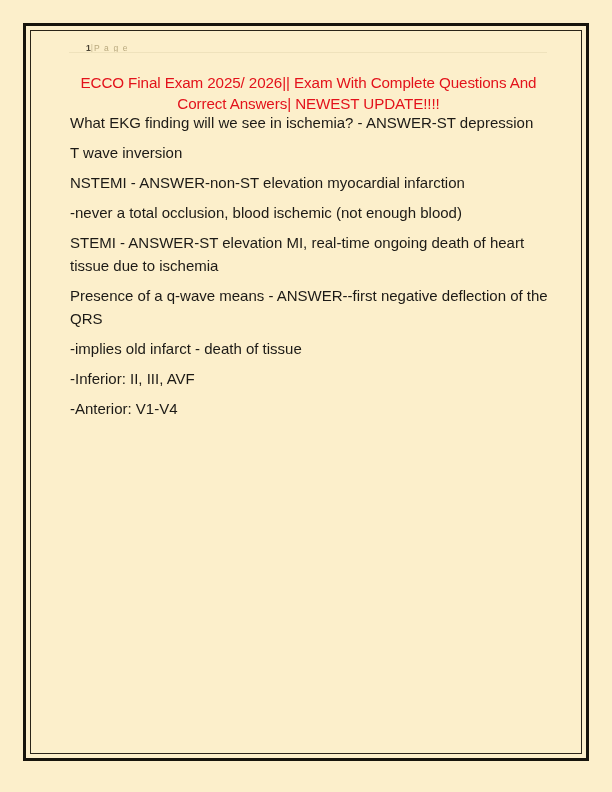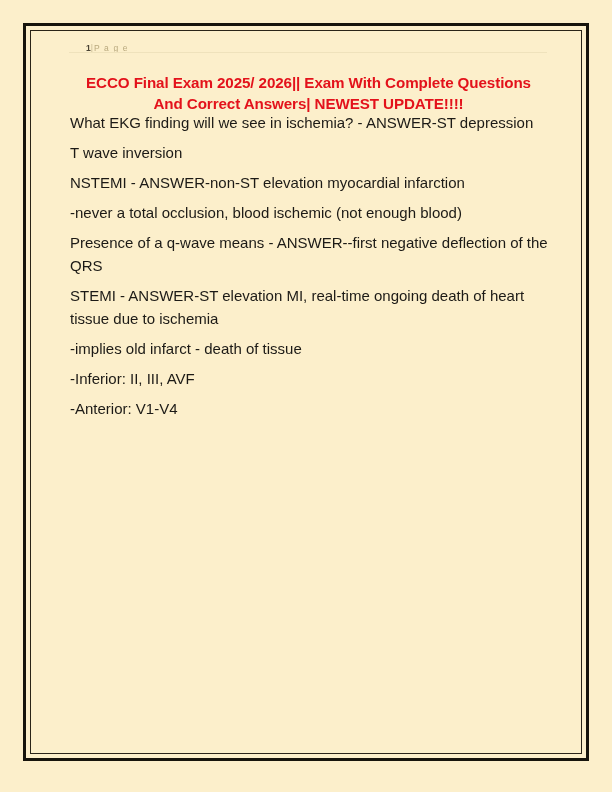--- a/index.html
+++ b/index.html
@@ -88,21 +88,21 @@
   }
 
   
   .doc-title {
     position: absolute;
     left: 40px;
     top: 41px;
     width: 475px;
     text-align: center;
     color: #e3121b;
-    font-weight: bold;
+    font-weight: normal;
     font-size: 15.2px;
     line-height: 21px;
     letter-spacing: -0.1px;
   }
 
   
   .body-text {
     position: absolute;
     left: 39px;
     top: 80px;
@@ -137,21 +137,21 @@
 
     <div class="header-rule"></div>
 
     <div class="doc-title">ECCO Final Exam 2025/ 2026|| Exam With Complete Questions And Correct Answers| NEWEST UPDATE!!!!</div>
 
     <div class="body-text">
       <p class="para">What EKG finding will we see in ischemia? - ANSWER-ST depression</p>
       <p class="para">T wave inversion</p>
       <p class="para gap">NSTEMI - ANSWER-non-ST elevation myocardial infarction</p>
       <p class="para">-never a total occlusion, blood ischemic (not enough blood)</p>
+      <p class="para gap">STEMI - ANSWER-ST elevation MI, real-time ongoing death of heart tissue due to ischemia</p>
       <p class="para gap">Presence of a q-wave means - ANSWER--first negative deflection of the QRS</p>
-      <p class="para gap">STEMI - ANSWER-ST elevation MI, real-time ongoing death of heart tissue due to ischemia</p>
       <p class="para">-implies old infarct - death of tissue</p>
       <p class="para">-Inferior: II, III, AVF</p>
       <p class="para">-Anterior: V1-V4</p>
     </div>
 
   </div>
 </div>
 
 </body></html>

